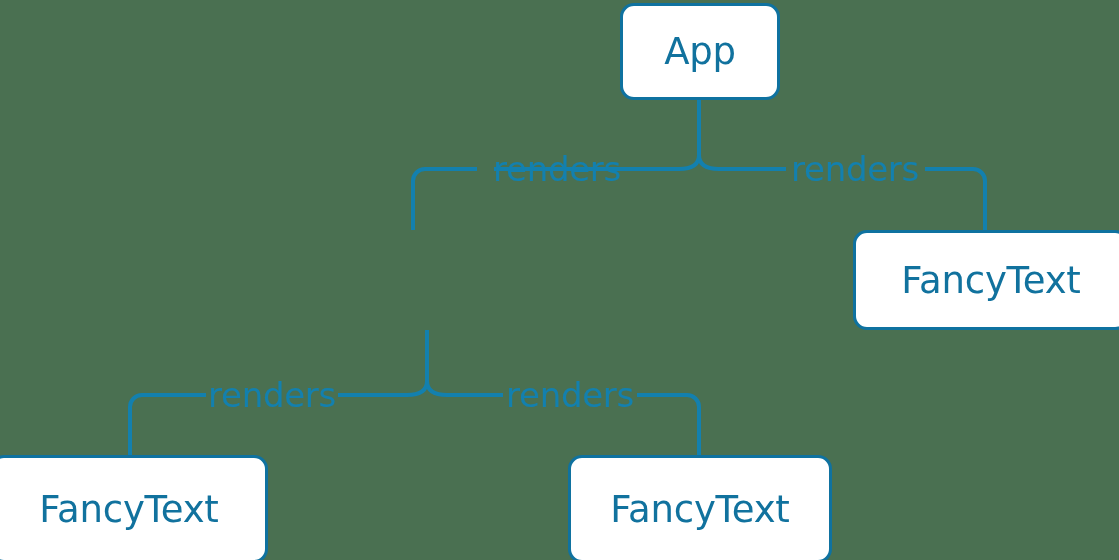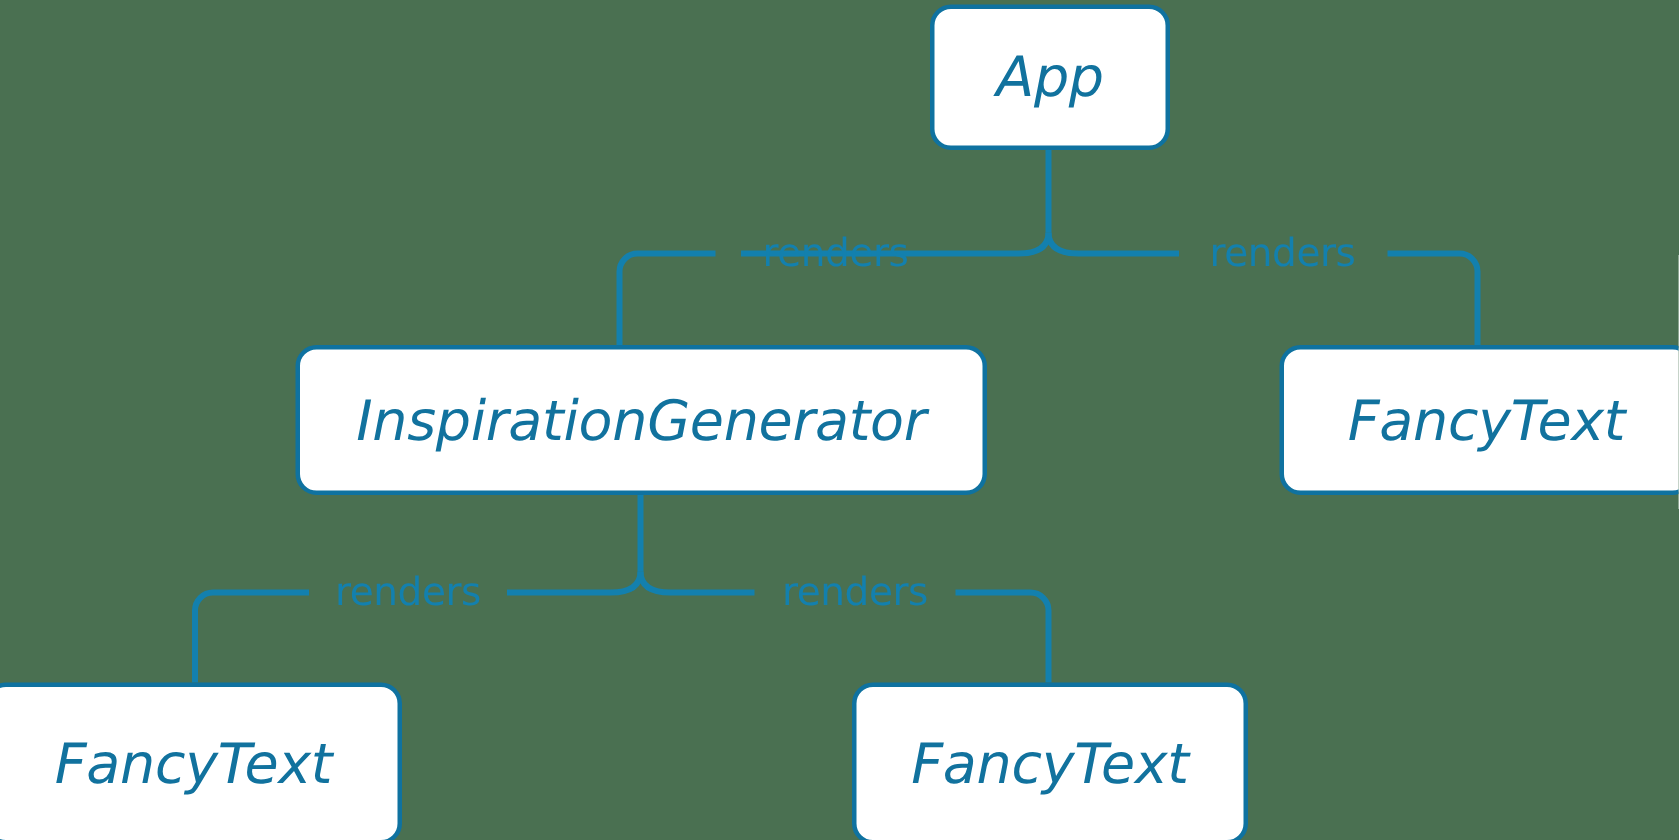--- a/index.html
+++ b/index.html
@@ -32,21 +32,20 @@
     border: 3px solid #0f72a0;
     border-radius: 14px;
     display: flex;
     align-items: center;
     justify-content: center;
     color: #11729e;
     font-family: "DejaVu Sans", sans-serif;
     font-weight: 400;
     letter-spacing: -0.2px;
     white-space: nowrap;
-    font-style: italic;
   }
   .node-label {
     display: block;
     line-height: 1;
   }
   #node-app {
     left: 620px;
     top: 3px;
     width: 160px;
     height: 97px;
@@ -77,21 +76,21 @@
     left: 568px;
     top: 455px;
     width: 264px;
     height: 108px;
     font-size: 37px;
   }
   .edge-label {
     position: absolute;
     color: #1380ae;
     font-family: "DejaVu Sans", sans-serif;
-    font-size: 26px;
+    font-size: 34px;
     font-weight: 500;
     letter-spacing: -0.3px;
     line-height: 1;
     white-space: nowrap;
     transform: translate(-50%, -50%);
   }
   #edge-label-app-ig   { left: 557px; top: 169px; }
   #edge-label-app-ft   { left: 855px; top: 169px; }
   #edge-label-ig-ft    { left: 272px; top: 395px; }
   #edge-label-ig-cr    { left: 570px; top: 395px; }
@@ -120,23 +119,20 @@
       <path d="M206,395 L142,395 A12,12 0 0 0 130,407 L130,455"></path>
 
       <path d="M637,395 L687,395 A12,12 0 0 1 699,407 L699,455"></path>
     </g>
   </svg>
 
   <div class="node-box" id="node-app">
     <span class="node-label">App</span>
   </div>
 
-  <div class="node-box" id="node-inspiration-generator">
-    <span class="node-label">InspirationGenerator</span>
-  </div>
 
   <div class="node-box" id="node-fancytext-right">
     <span class="node-label">FancyText</span>
   </div>
 
   <div class="node-box" id="node-fancytext-left">
     <span class="node-label">FancyText</span>
   </div>
 
   <div class="node-box" id="node-copyright">

